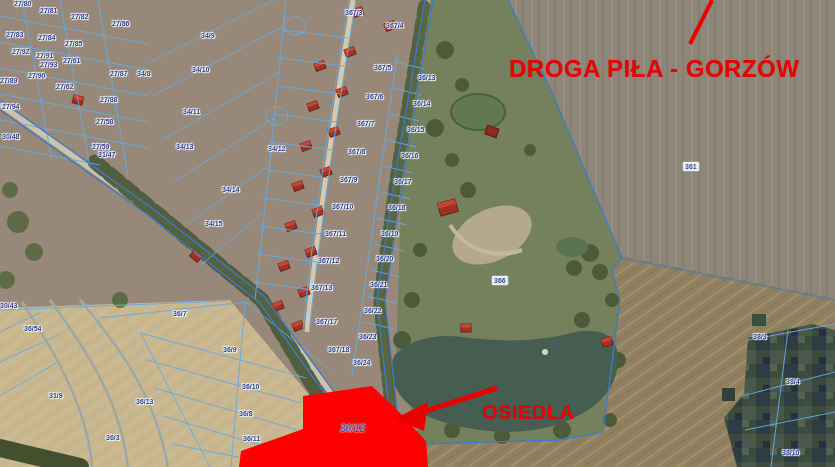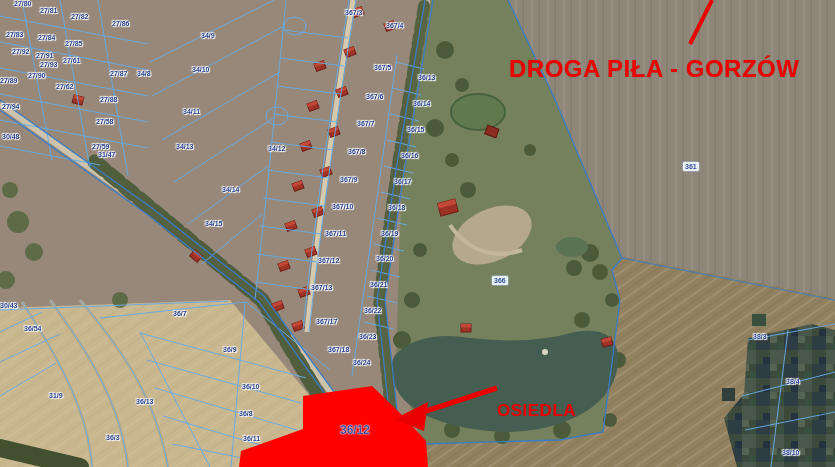--- a/index.html
+++ b/index.html
@@ -11,31 +11,32 @@
   .parcel-label{
     position:absolute;font-size:7px;font-weight:bold;color:#243e8c;line-height:1;
     white-space:nowrap;
     text-shadow:0 0 2px #fff,0 0 2px #fff,0 0 1px #fff,1px 1px 1px #fff,-1px -1px 1px #fff;
   }
   .parcel-label.chip{
     background:rgba(240,245,250,.95);padding:1px 2px;border-radius:1px;color:#33519e;
     text-shadow:none;box-shadow:0 0 0 .5px #9db6d8;
   }
   .parcel-label.on-red{
-    color:#44509e;font-size:12px;
+    color:#44509e;font-size:10px;
     text-shadow:0 0 2px rgba(255,255,255,.9),0 0 1px #fff;
+    font-style:italic;
   }
   .anno{
     position:absolute;color:#ea0000;font-weight:bold;line-height:1.15;
     white-space:nowrap;letter-spacing:.5px;
     text-shadow:0 0 1px rgba(120,0,0,.35);
   }
   #road-label{left:509px;top:55px;font-size:24px;}
   #loc-label-1{left:497px;top:368px;font-size:25px;}
-  #loc-label-2{left:497px;top:401px;font-size:17px;}
+  #loc-label-2{left:482px;top:401px;font-size:20px;}
 </style>
 </head>
 <body>
 
 <div class="stage">
 
   <svg class="layer" viewBox="0 0 835 467" xmlns="http://www.w3.org/2000/svg">
     <defs>
       <pattern id="vst" width="16" height="16" patternUnits="userSpaceOnUse">
         <line x1="4" y1="0" x2="4" y2="16" stroke="rgba(255,255,255,.08)" stroke-width="2"></line>

